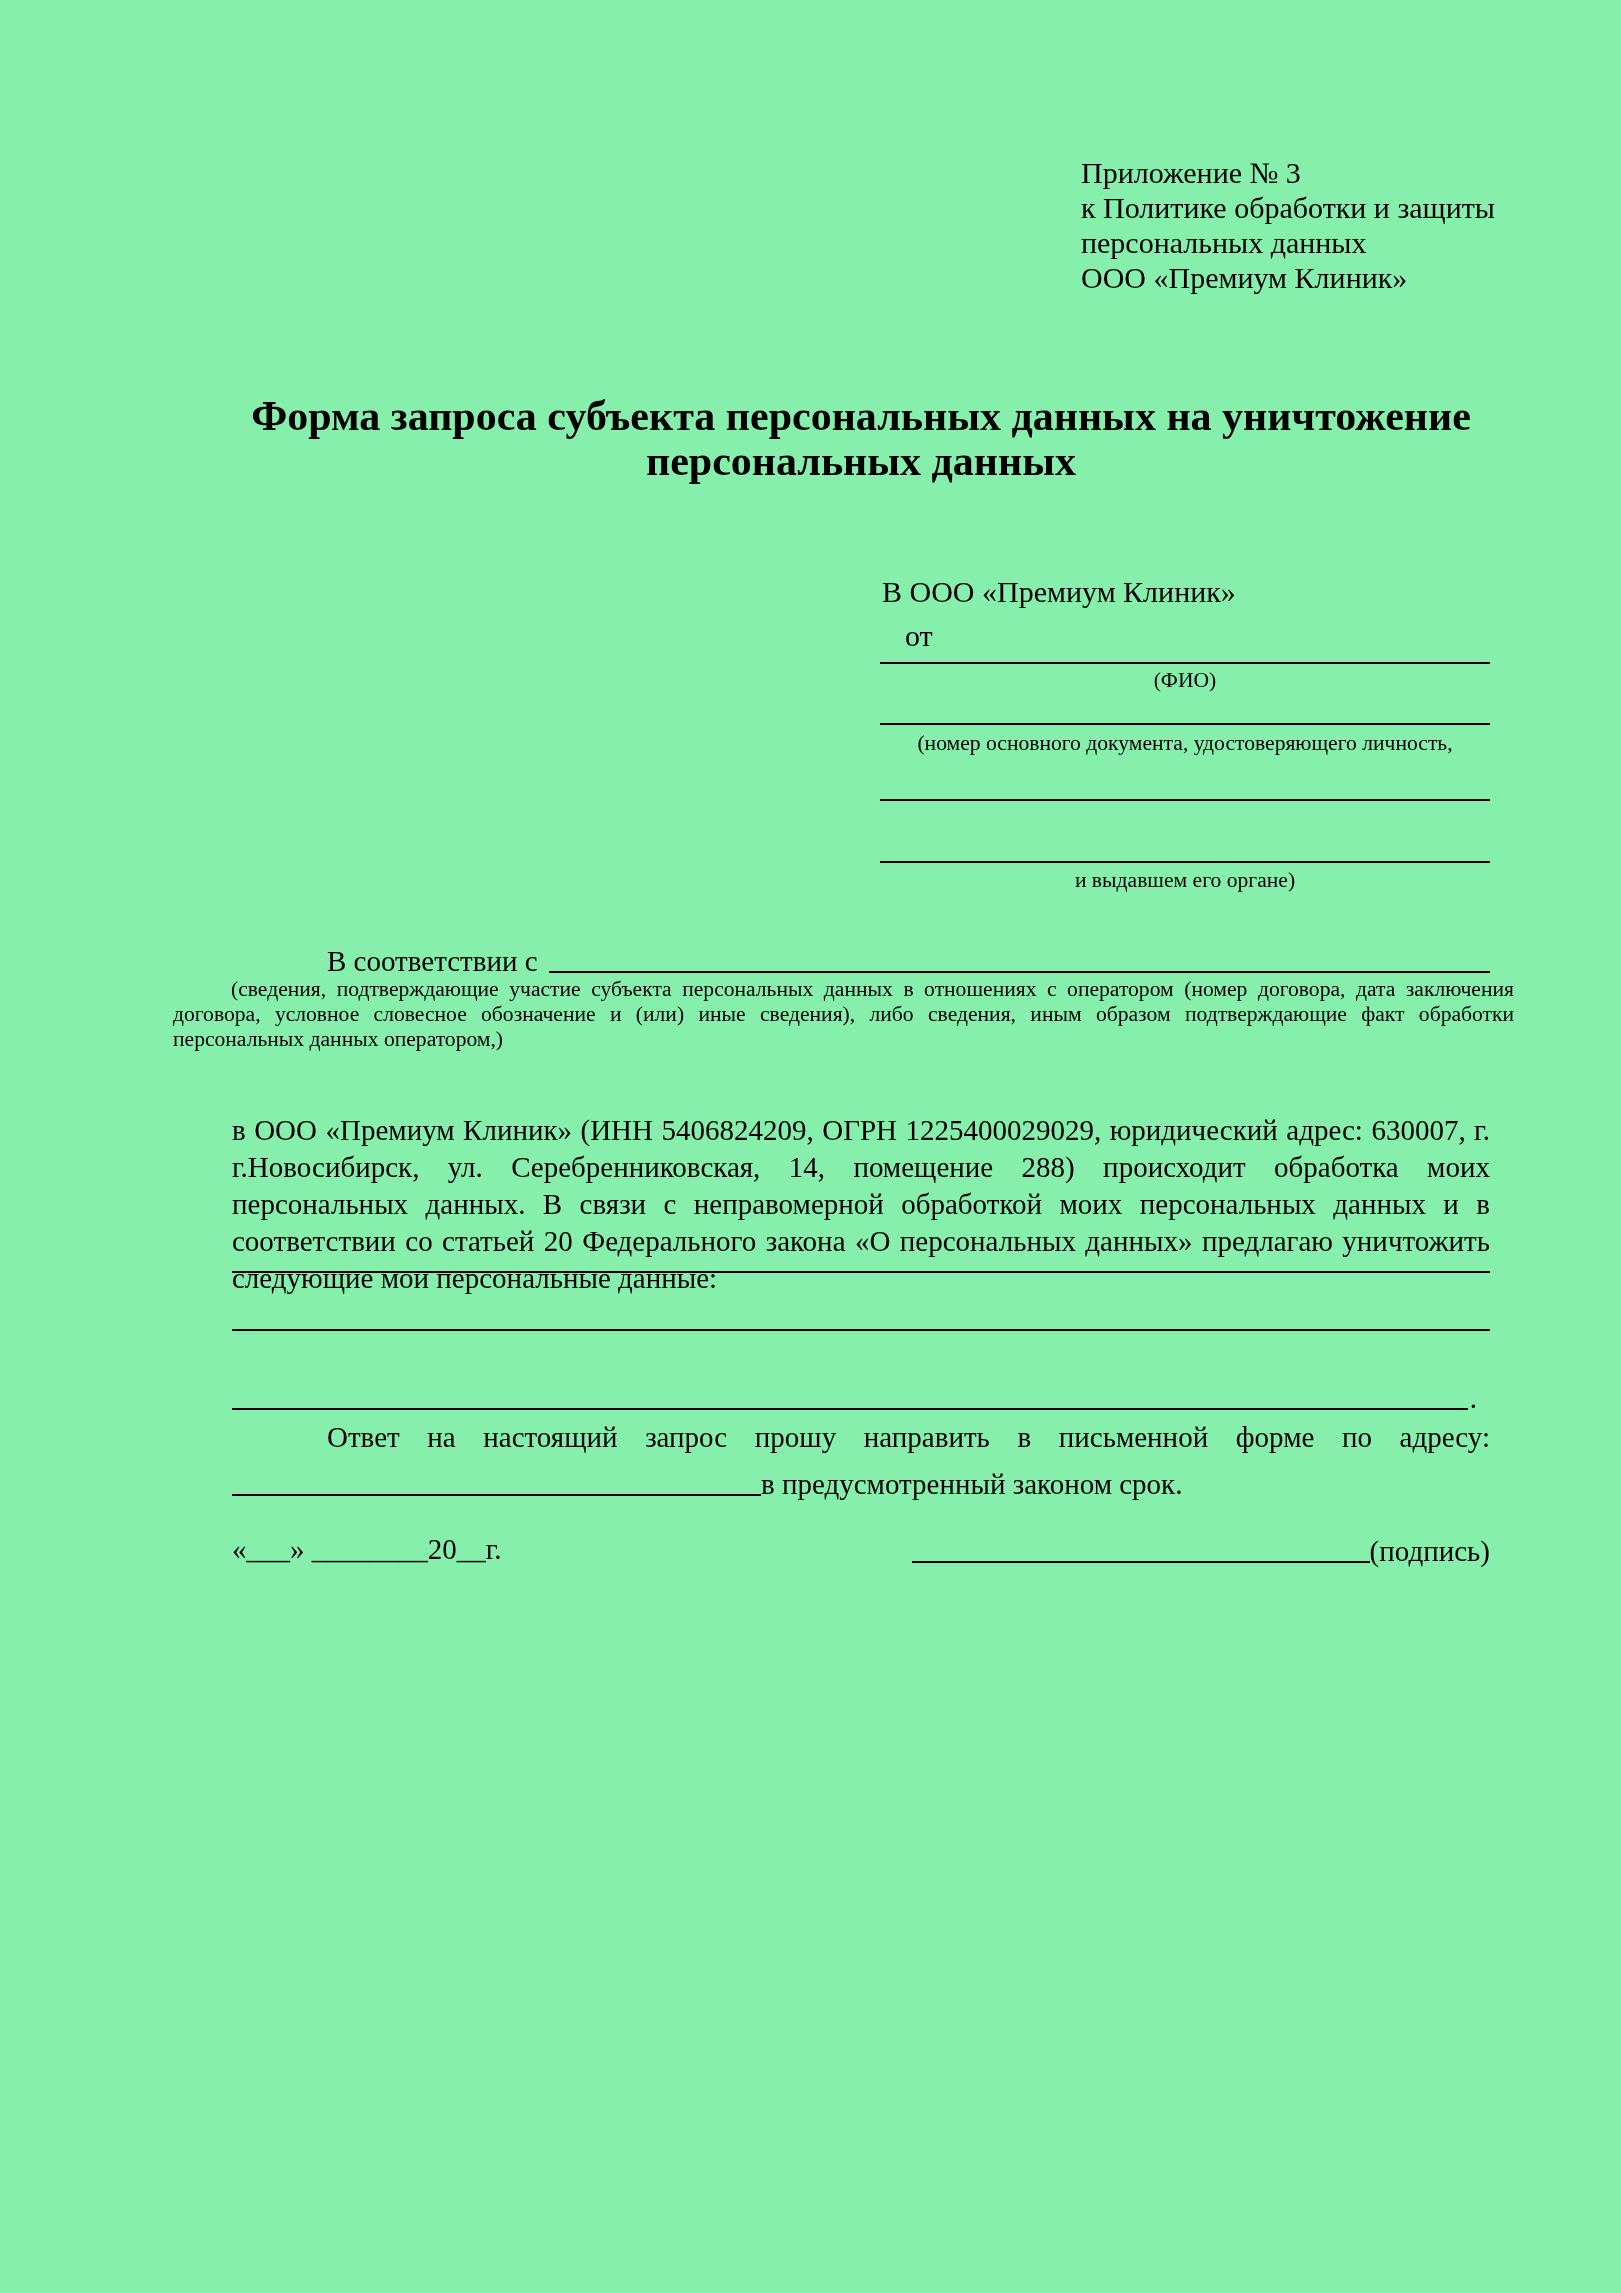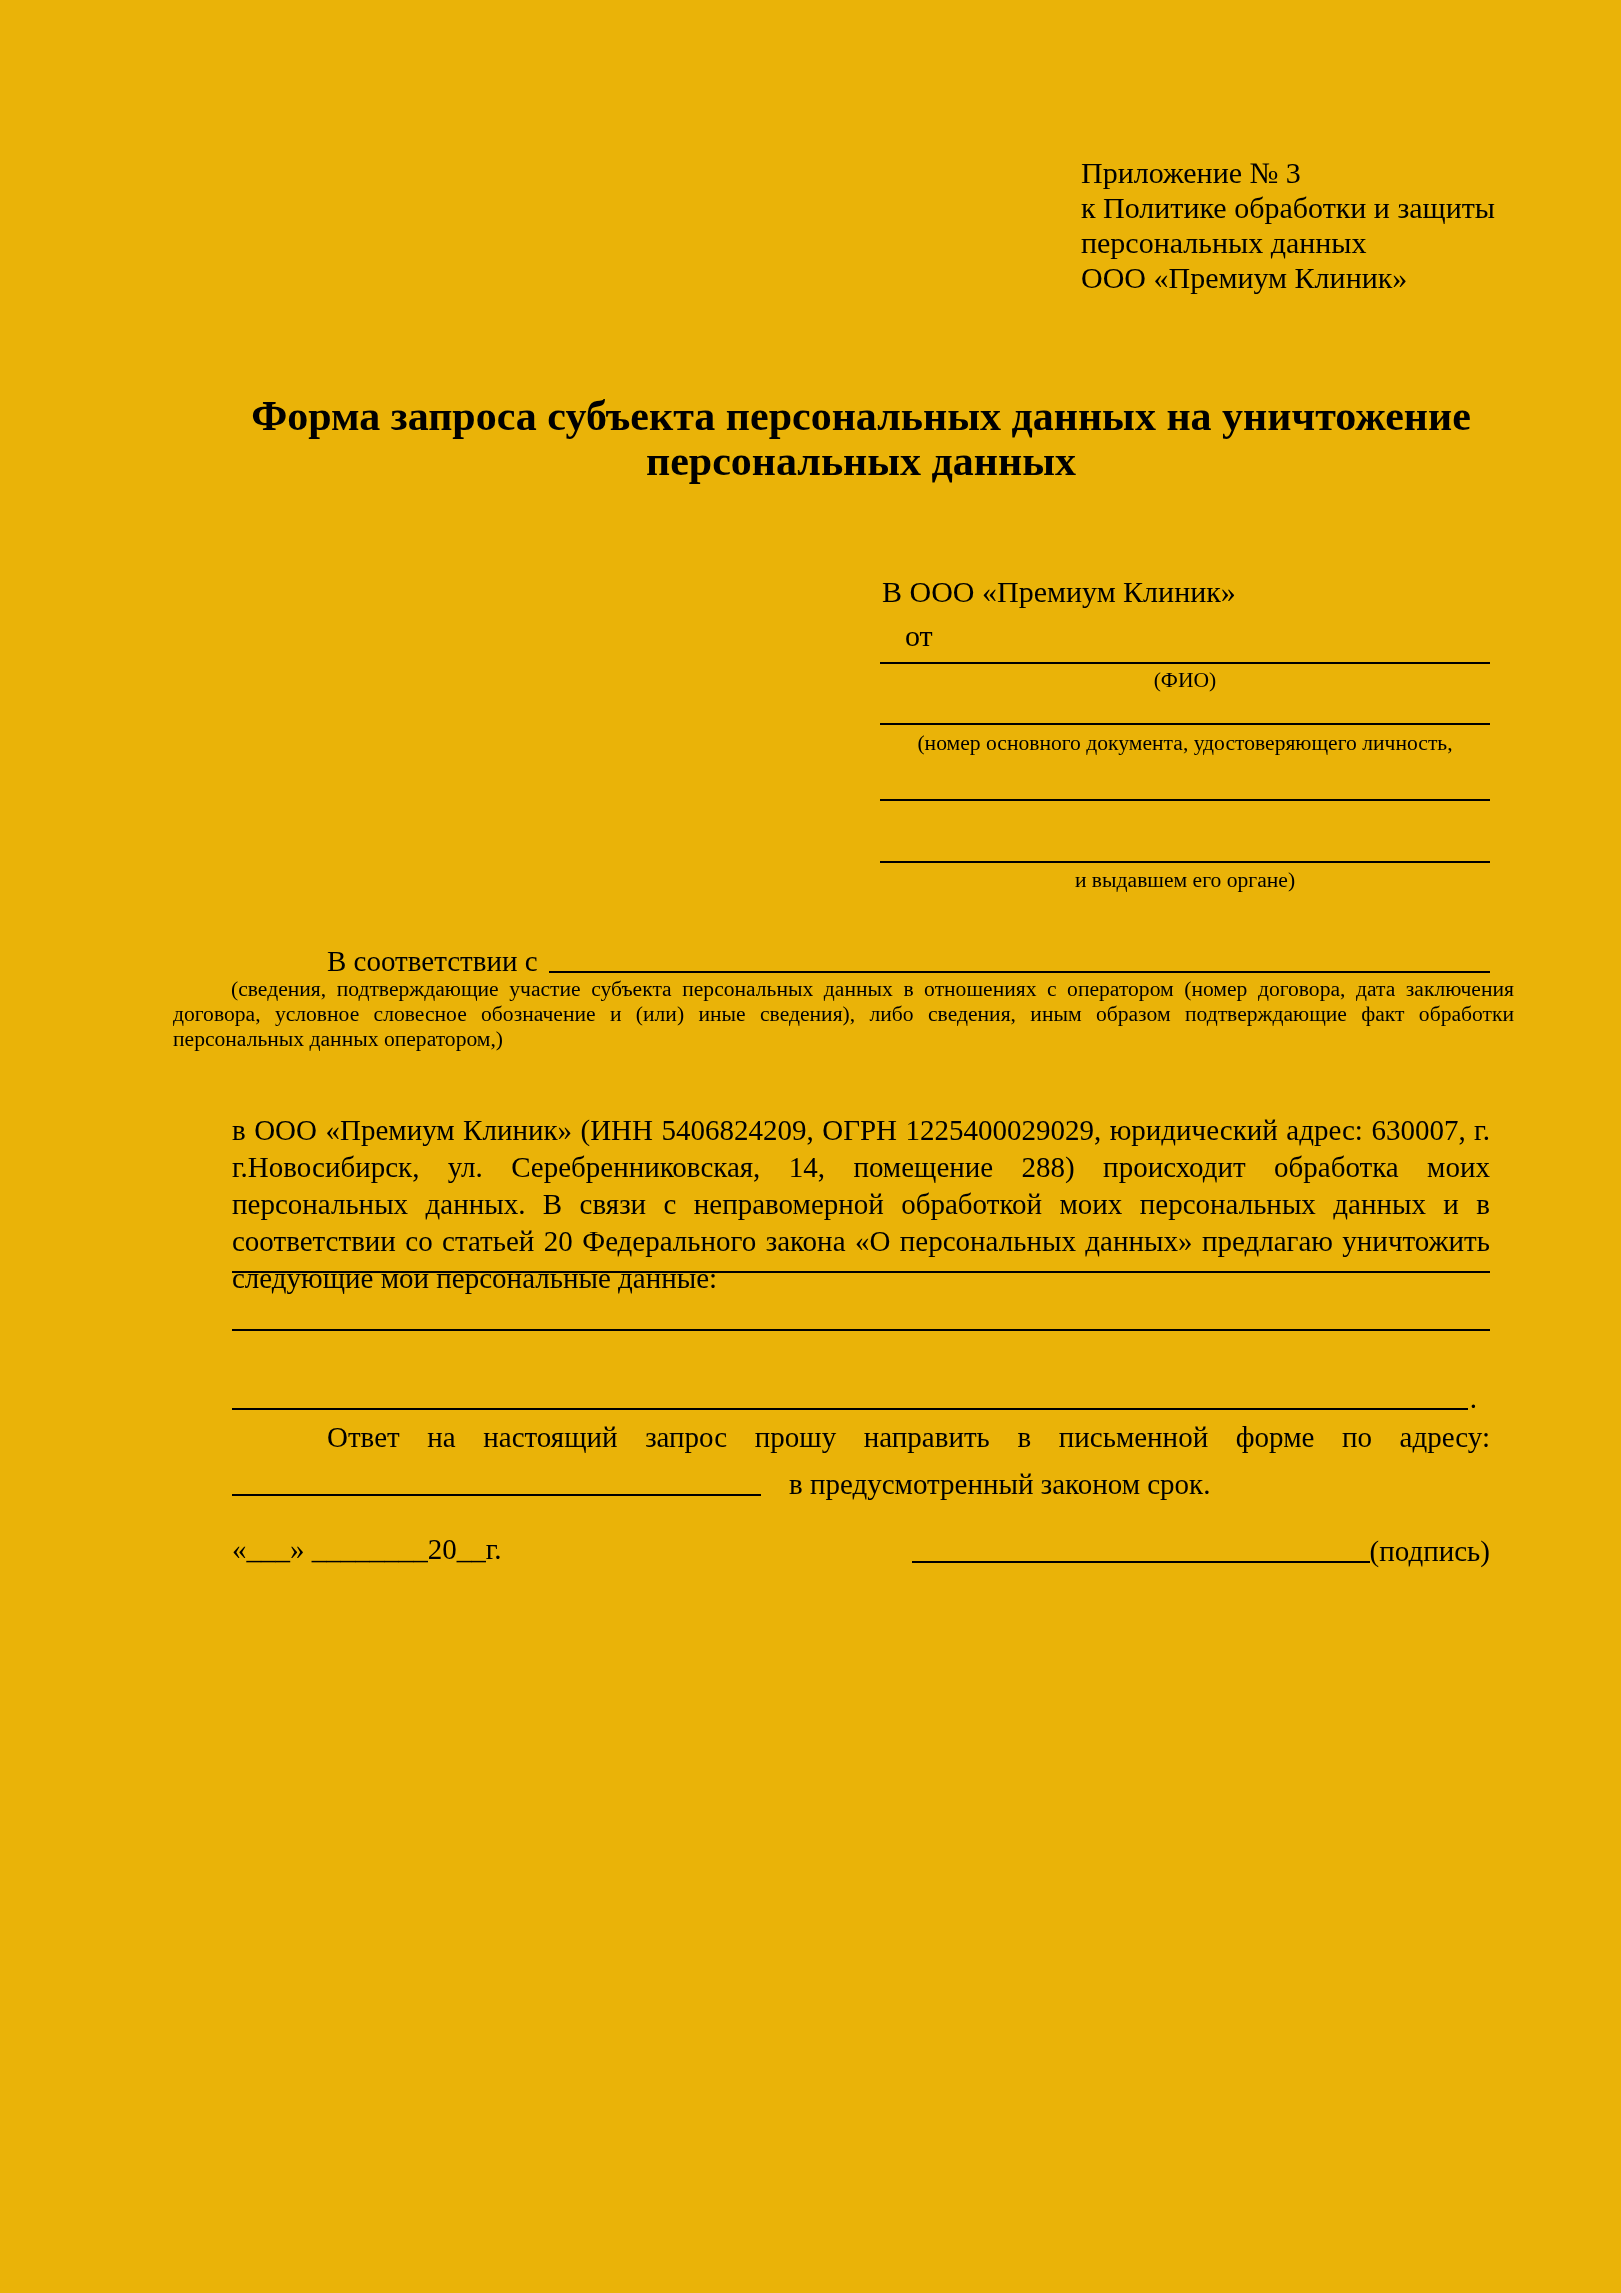--- a/index.html
+++ b/index.html
@@ -1,19 +1,19 @@
 <!DOCTYPE html>
 <html><head>
 <meta charset="utf-8">
 <style>
   html,body { margin:0; padding:0; background:#fff; }
   .page {
     position:relative;
     width:1621px; height:2294px;
-    background:#eab308;
+    background:#86efac;
     color:#000;
     font-family:"Liberation Serif", serif;
     overflow:hidden;
   }
   .abs { position:absolute; }
 
   
   .header-block { left:1081px; top:155px; font-size:30px; line-height:35px; }
 
   
@@ -56,21 +56,21 @@
   .period-row .dot { padding-left:2px; }
 
   .reply-par {
     left:232px; top:1419px; width:1258px;
     font-size:29px; line-height:37px;
     text-align:justify; text-align-last:justify;
     text-indent:95px;
   }
   .reply-tail-row { left:232px; top:1462px; width:1258px; height:39px; display:flex; align-items:flex-end; font-size:29px; }
   .reply-tail-row .fill-fixed { width:529px; border-bottom:2px solid #000; margin-bottom:4.9px; height:1px; }
-  .reply-tail-row .tail { white-space:nowrap;margin-left:28px; }
+  .reply-tail-row .tail { white-space:nowrap; }
 
   .date-left { left:232px; top:1533px; font-size:29px; white-space:nowrap; }
   .sig-row { left:912px; top:1509px; width:578px; height:59px; display:flex; align-items:flex-end; font-size:29px; }
   .sig-row .fill { flex:1 1 auto; border-bottom:2px solid #000; margin-bottom:4.9px; height:1px; }
   .sig-row .lbl { white-space:nowrap; }
 </style>
 </head>
 <body>
 
 <div class="page">

